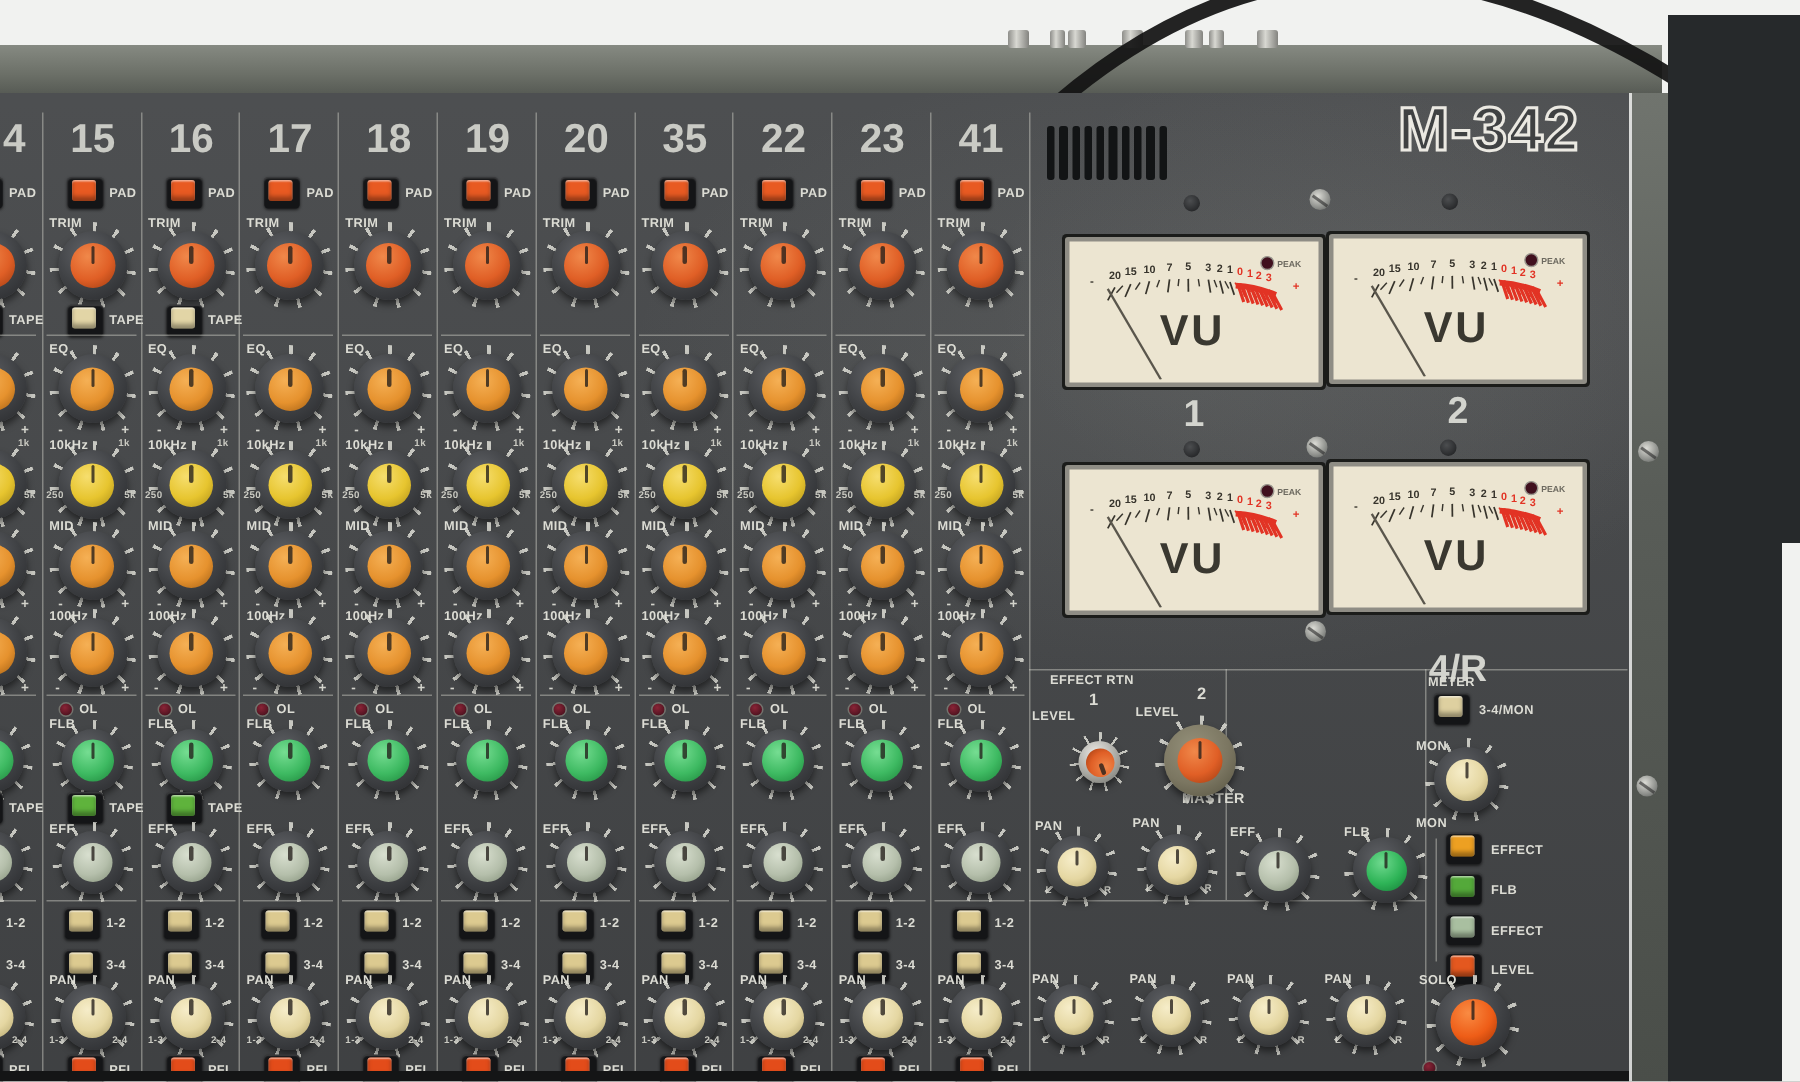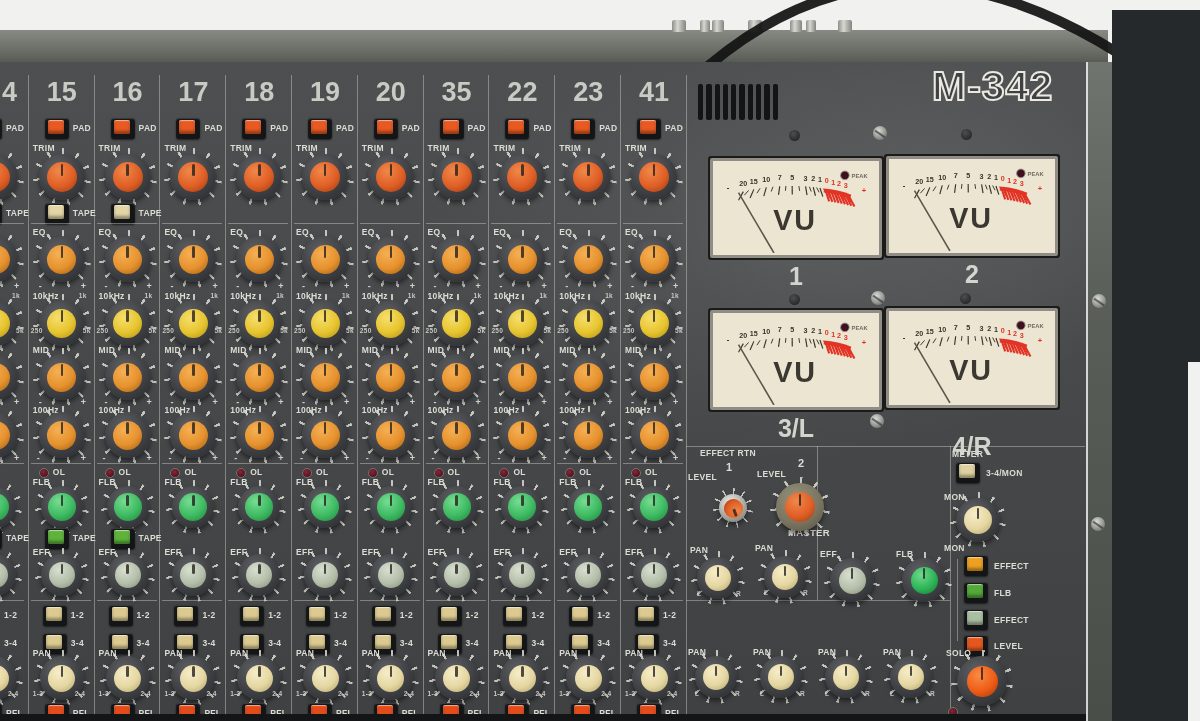--- a/index.html
+++ b/index.html
@@ -339,21 +339,20 @@
             <line x1="140" y1="36.57142857142857" x2="146" y2="47.57142857142857" stroke="#e23324" stroke-width="2.2"></line>
             <path d="M114,30.752380952380953 Q128,31.485714285714288 142,37.15238095238095" stroke="#e23324" stroke-width="4" fill="none"></path>
             <text x="84" y="72" text-anchor="middle" font-size="30" font-weight="bold" fill="#3a3830" letter-spacing="2">VU</text>
             <line x1="62" y1="96" x2="25" y2="33" stroke="#5a564c" stroke-width="1.6"></line>
             <circle cx="136" cy="15" r="4.5" fill="#40101e" stroke="#9a978e"></circle>
             <text x="143" y="18" font-size="6" font-weight="bold" fill="#6d6a60">PEAK</text>
           </svg></div>
       </div>
     <div class="vuname" style="left:708px;top:200px;">1</div>
     <div class="vuname" style="left:884px;top:198px;">2</div>
-    <div class="vuname" style="left:708px;top:352px;">3/L</div>
     <div class="vuname" style="left:884px;top:370px;">4/R</div>
 
     <div class="lbl" style="left:700px;top:386px;">EFFECT RTN</div>
     <div class="lbl" style="left:726px;top:399px;font-size:11px;">1</div>
     <div class="lbl" style="left:688px;top:410px;">LEVEL</div>
     <div class="lbl" style="left:798px;top:395px;font-size:11px;">2</div>
     <div class="lbl" style="left:757px;top:407px;">LEVEL</div>
     <div class="lbl" style="left:690px;top:483px;">PAN</div>
     <div class="lbl" style="left:755px;top:481px;">PAN</div>
     <div class="lbl tiny" style="left:697px;top:528px;">L</div>

